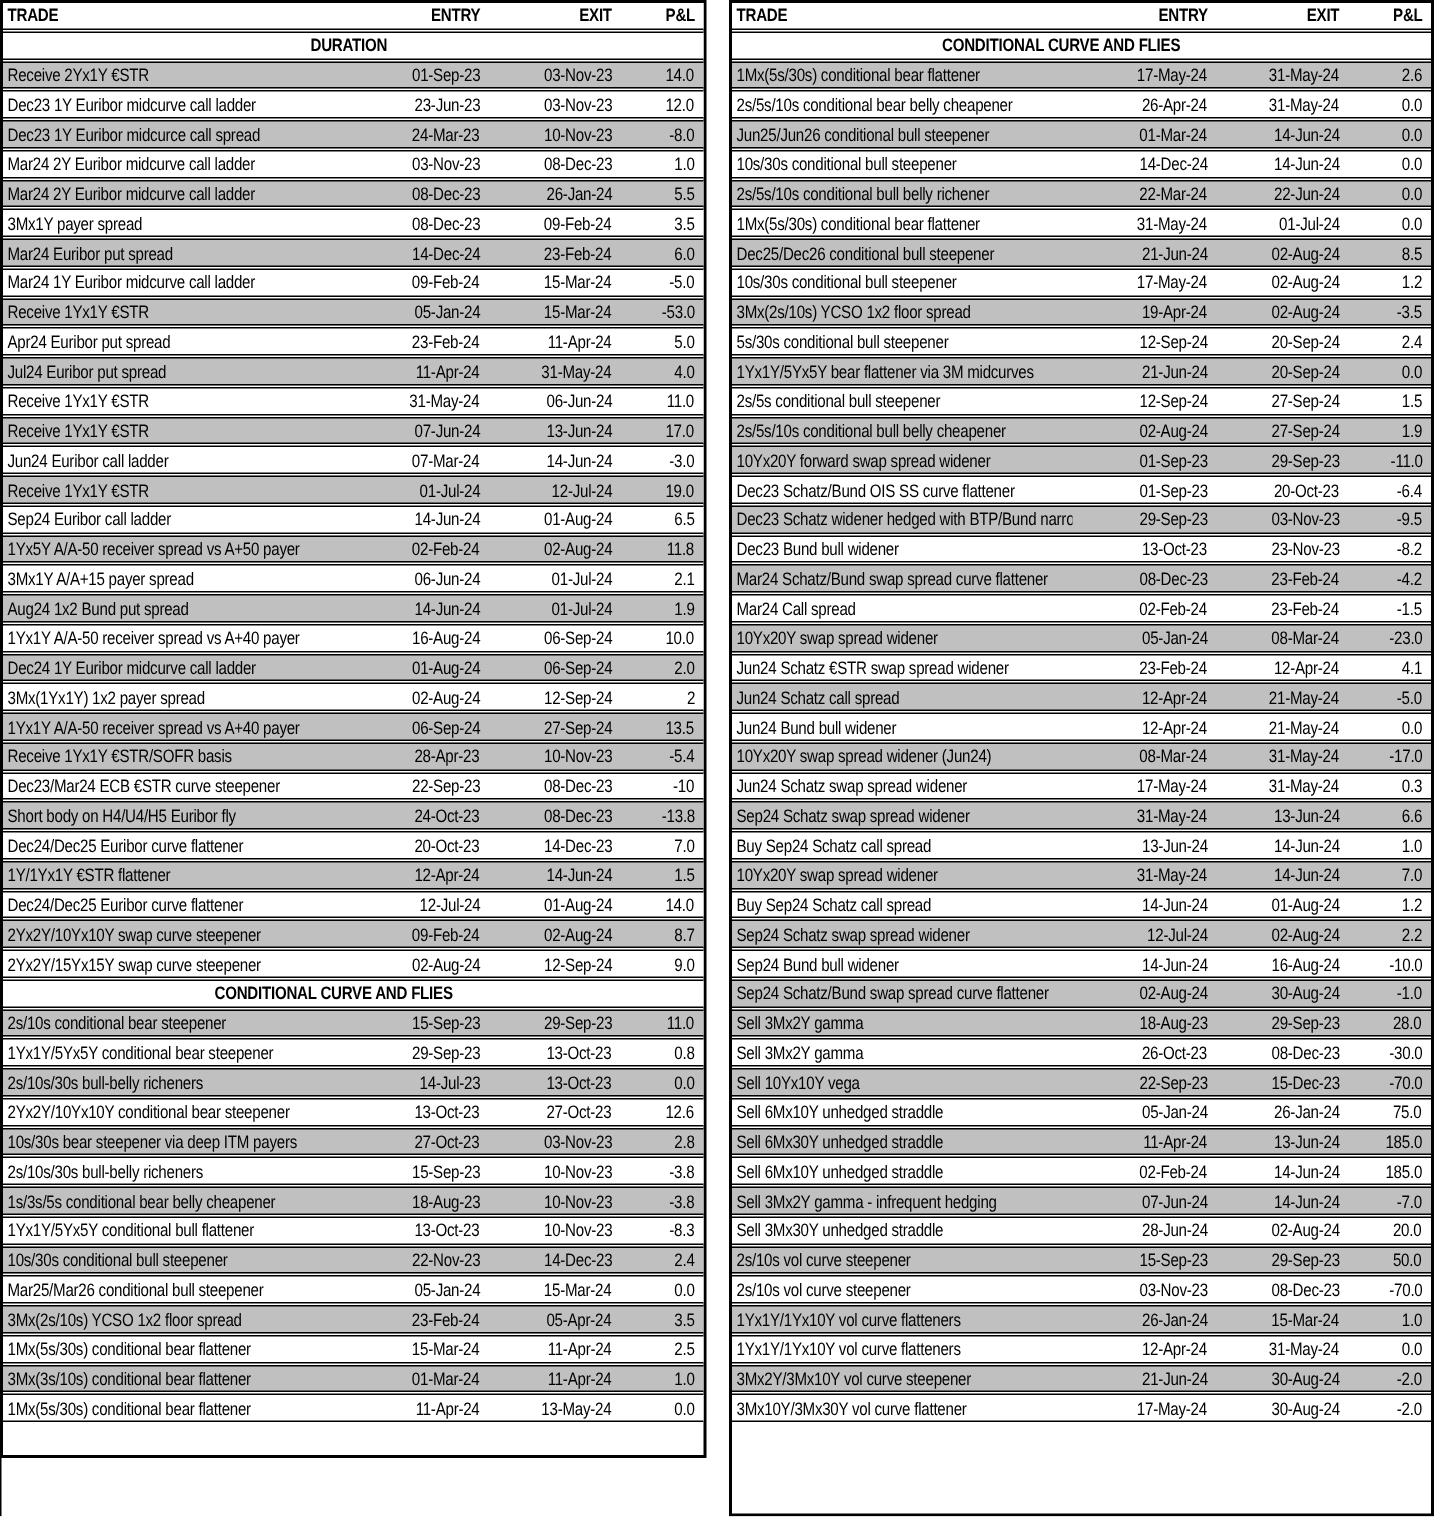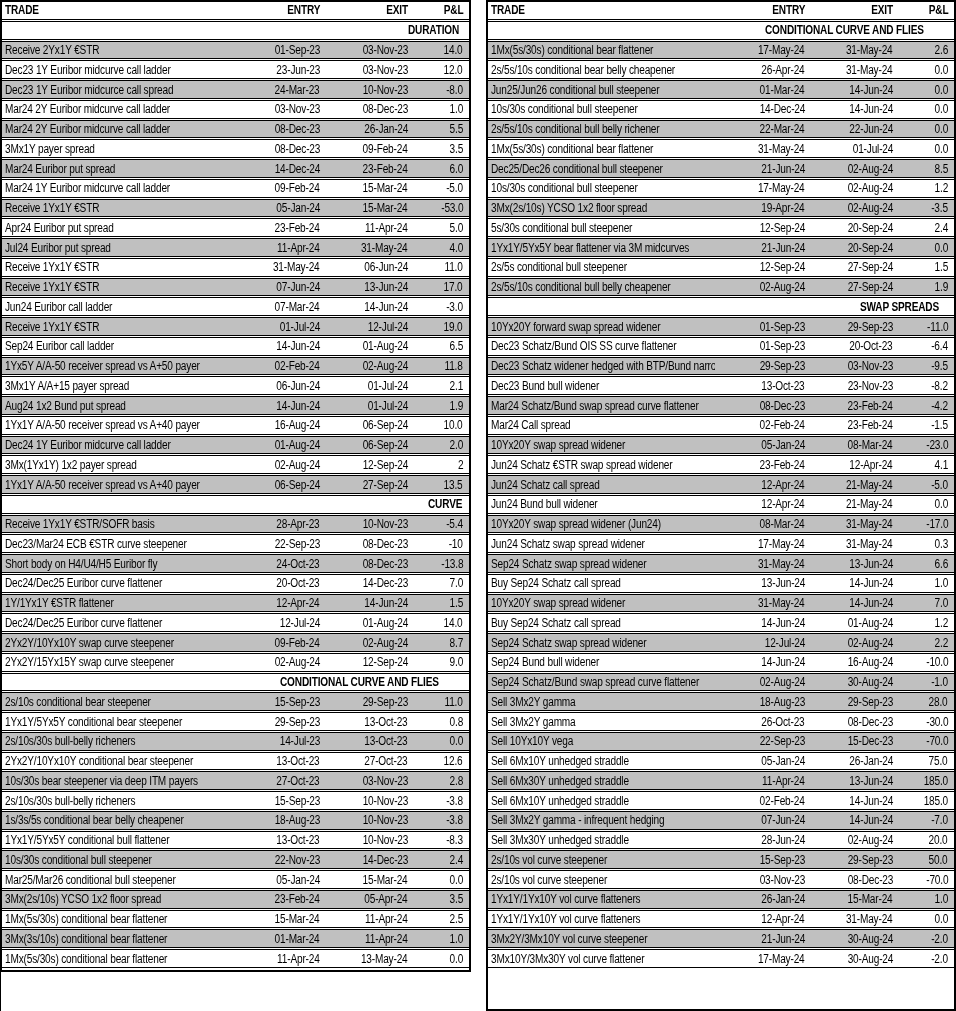--- a/index.html
+++ b/index.html
@@ -41,21 +41,21 @@
     white-space: nowrap;
     background: #ffffff;
   }
   .trow:first-child { border-top: none; height: 17.9px; }
   .trow:last-child { margin-bottom: 0; }
   .trow.shaded { background: var(--shaded, #c0c0c0); }
   .trow.header-row, .trow.section-row { font-weight: 700; }
 
   .cell { overflow: hidden; }
   .c-trade   { flex: 1 1 auto; padding-left: 3px; text-align: left; }
-  .c-section { flex: 1 1 auto; padding-left: 4px; text-align: right; }
+  .c-section { flex: 1 1 auto; padding-left: 4px; text-align: center; }
   .c-entry   { flex: 0 0 90px; text-align: right; padding-right: 4px; }
   .c-exit    { flex: 0 0 84px; text-align: right; padding-right: 6px; }
   .c-pnl     { flex: 0 0 49px; text-align: right; padding-right: 6px; }
 
   .cell span { display: inline-block; transform: scaleX(0.84); }
   .c-trade span, .c-section span { transform-origin: left center; }
   .c-entry span, .c-exit span, .c-pnl span { transform-origin: right center; }
 </style>
 </head>
 <body>
@@ -203,23 +203,20 @@
         <div class="cell c-entry"><span>02-Aug-24</span></div>
         <div class="cell c-exit"><span>12-Sep-24</span></div>
         <div class="cell c-pnl"><span>2</span></div>
       </div>
       <div class="trow data-row shaded">
         <div class="cell c-trade"><span>1Yx1Y A/A-50 receiver spread vs A+40 payer</span></div>
         <div class="cell c-entry"><span>06-Sep-24</span></div>
         <div class="cell c-exit"><span>27-Sep-24</span></div>
         <div class="cell c-pnl"><span>13.5</span></div>
       </div>
-      <div class="trow section-row">
-        <div class="cell c-section"><span>CURVE</span></div>
-      </div>
       <div class="trow data-row shaded">
         <div class="cell c-trade"><span>Receive 1Yx1Y €STR/SOFR basis</span></div>
         <div class="cell c-entry"><span>28-Apr-23</span></div>
         <div class="cell c-exit"><span>10-Nov-23</span></div>
         <div class="cell c-pnl"><span>-5.4</span></div>
       </div>
       <div class="trow data-row">
         <div class="cell c-trade"><span>Dec23/Mar24 ECB €STR curve steepener</span></div>
         <div class="cell c-entry"><span>22-Sep-23</span></div>
         <div class="cell c-exit"><span>08-Dec-23</span></div>
@@ -430,23 +427,20 @@
         <div class="cell c-entry"><span>12-Sep-24</span></div>
         <div class="cell c-exit"><span>27-Sep-24</span></div>
         <div class="cell c-pnl"><span>1.5</span></div>
       </div>
       <div class="trow data-row shaded">
         <div class="cell c-trade"><span>2s/5s/10s conditional bull belly cheapener</span></div>
         <div class="cell c-entry"><span>02-Aug-24</span></div>
         <div class="cell c-exit"><span>27-Sep-24</span></div>
         <div class="cell c-pnl"><span>1.9</span></div>
       </div>
-      <div class="trow section-row">
-        <div class="cell c-section"><span>SWAP SPREADS</span></div>
-      </div>
       <div class="trow data-row shaded">
         <div class="cell c-trade"><span>10Yx20Y forward swap spread widener</span></div>
         <div class="cell c-entry"><span>01-Sep-23</span></div>
         <div class="cell c-exit"><span>29-Sep-23</span></div>
         <div class="cell c-pnl"><span>-11.0</span></div>
       </div>
       <div class="trow data-row">
         <div class="cell c-trade"><span>Dec23 Schatz/Bund OIS SS curve flattener</span></div>
         <div class="cell c-entry"><span>01-Sep-23</span></div>
         <div class="cell c-exit"><span>20-Oct-23</span></div>

